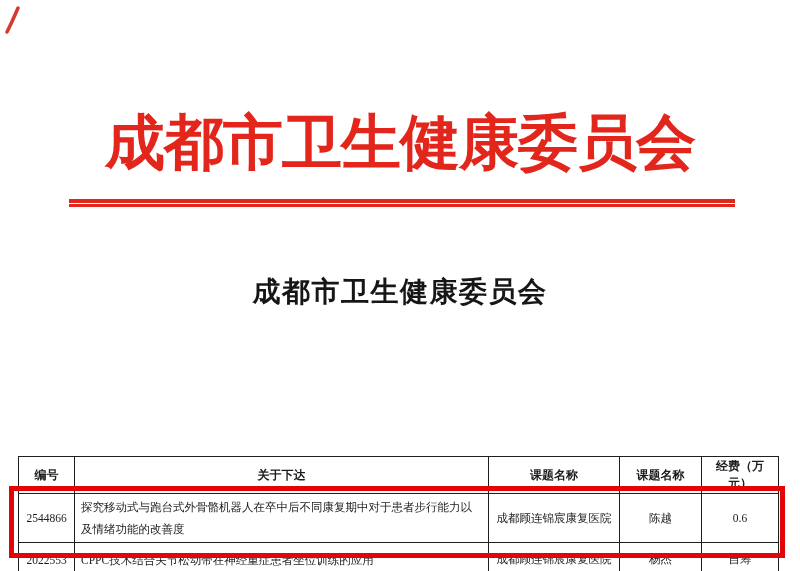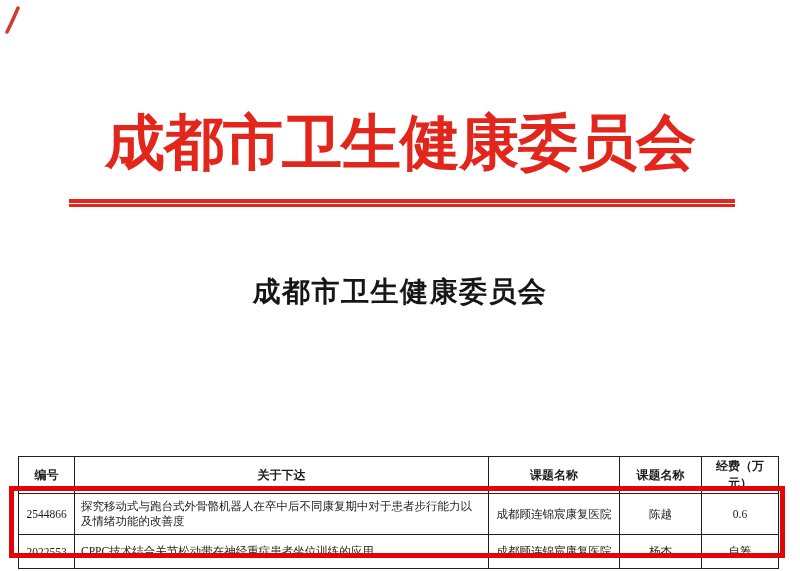--- a/index.html
+++ b/index.html
@@ -92,21 +92,21 @@
     vertical-align: middle;
     overflow: hidden;
   }
   table.projects th {
     height: 29px;
     font-weight: bold;
     font-size: 12px;
   }
   table.projects td.title-cell {
     text-align: left;
-    line-height: 15px;
+    line-height: 22px;
     padding: 2px 6px;
   }
   tr.row-1 td { height: 36px; }
   tr.row-2 td { height: 29px; margin-left: 12px; }
 
   
   .highlight-box {
     position: absolute;
     left: 9px;
     top: 486px;

